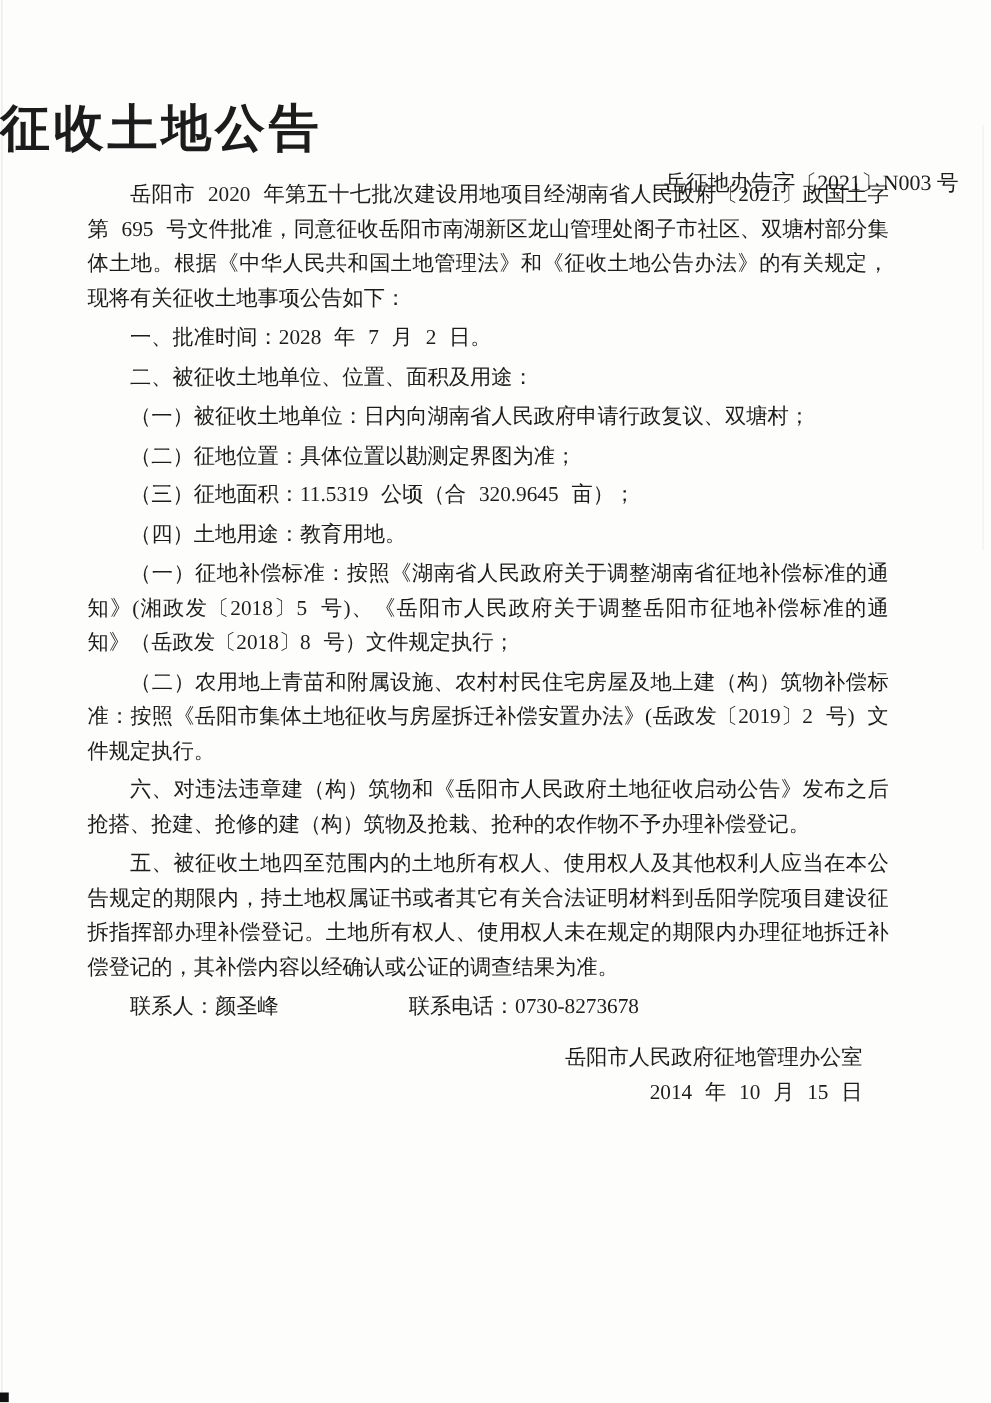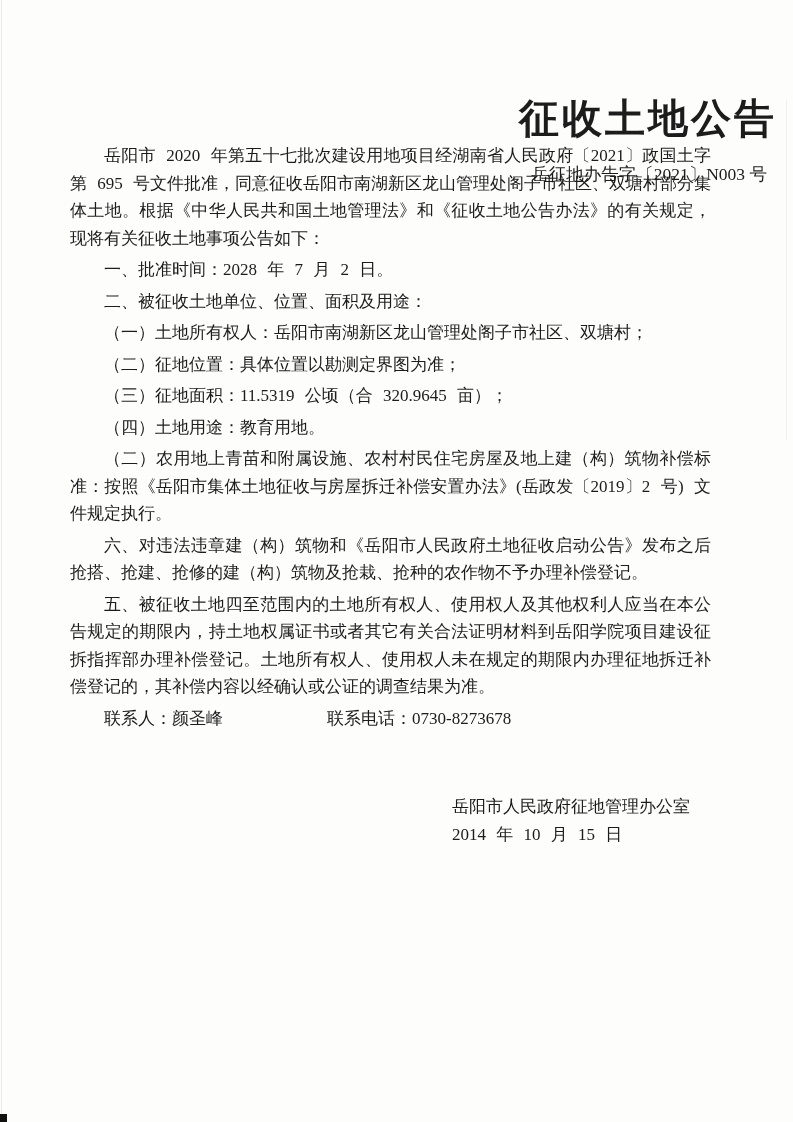--- a/index.html
+++ b/index.html
@@ -30,23 +30,23 @@
     background: rgba(0,0,0,0.05);
   }
   .corner-mark {
     position: absolute;
     left: 0; top: 1114px;
     width: 7px; height: 8px;
     background: #111;
   }
 
   .doc-title {
-    margin: 16px;
+    margin: 0;
     padding-top: 76px;
-    text-align: right;
+    text-align: left;
     font-size: 40px;
     font-weight: bold;
     letter-spacing: 3px;
     line-height: 54px;
   }
   .doc-number {
     margin: 4px 0 0 0;
     padding-right: 26px;
     text-align: right;
     font-size: 17.5px;
@@ -74,22 +74,21 @@
     display: inline-block;
     margin-left: 70px;
   }
   .signature {
     margin-top: 13px;
     padding-right: 25px;
     text-align: right;
   }
   .signature-inner {
     display: inline-block;
-    text-align: left;
-    margin-top: 48px;
+    text-align: right;
   }
   .signature-inner div {
     line-height: 28px;
   }
 </style>
 </head>
 <body>
 
 <div class="page">
 
@@ -98,24 +97,25 @@
   <div class="corner-mark"></div>
 
   <h1 class="doc-title">征收土地公告</h1>
 
   <div class="doc-number">岳征地办告字〔2021〕N003 号</div>
 
   <div class="doc-body">
     <p>岳阳市 2020 年第五十七批次建设用地项目经湖南省人民政府〔2021〕政国土字第 695 号文件批准，同意征收岳阳市南湖新区龙山管理处阁子市社区、双塘村部分集体土地。根据《中华人民共和国土地管理法》和《征收土地公告办法》的有关规定，现将有关征收土地事项公告如下：</p>
     <p>一、批准时间：2028 年 7 月 2 日。</p>
     <p>二、被征收土地单位、位置、面积及用途：</p>
-    <p>（一）土地所有权人：岳阳市南湖新区龙山管理处阁子市社区、双塘村；</p>
+    <p>（一）被征收土地单位：日内向湖南省人民政府申请行政复议、双塘村；</p>
     <p>（二）征地位置：具体位置以勘测定界图为准；</p>
     <p>（三）征地面积：11.5319 公顷（合 320.9645 亩）；</p>
     <p>（四）土地用途：教育用地。</p>
+    <p>（一）征地补偿标准：按照《湖南省人民政府关于调整湖南省征地补偿标准的通知》(湘政发〔2018〕5 号)、《岳阳市人民政府关于调整岳阳市征地补偿标准的通知》（岳政发〔2018〕8 号）文件规定执行；</p>
     <p>（二）农用地上青苗和附属设施、农村村民住宅房屋及地上建（构）筑物补偿标准：按照《岳阳市集体土地征收与房屋拆迁补偿安置办法》(岳政发〔2019〕2 号) 文件规定执行。</p>
     <p>六、对违法违章建（构）筑物和《岳阳市人民政府土地征收启动公告》发布之后抢搭、抢建、抢修的建（构）筑物及抢栽、抢种的农作物不予办理补偿登记。</p>
     <p>五、被征收土地四至范围内的土地所有权人、使用权人及其他权利人应当在本公告规定的期限内，持土地权属证书或者其它有关合法证明材料到岳阳学院项目建设征拆指挥部办理补偿登记。土地所有权人、使用权人未在规定的期限内办理征地拆迁补偿登记的，其补偿内容以经确认或公证的调查结果为准。</p>
 
     <p class="contact-line"><span>联系人：颜圣峰</span><span class="contact-phone">联系电话：0730-8273678</span></p>
 
     <div class="signature">
       <div class="signature-inner">
         <div>岳阳市人民政府征地管理办公室</div>
         <div>2014 年 10 月 15 日</div>

